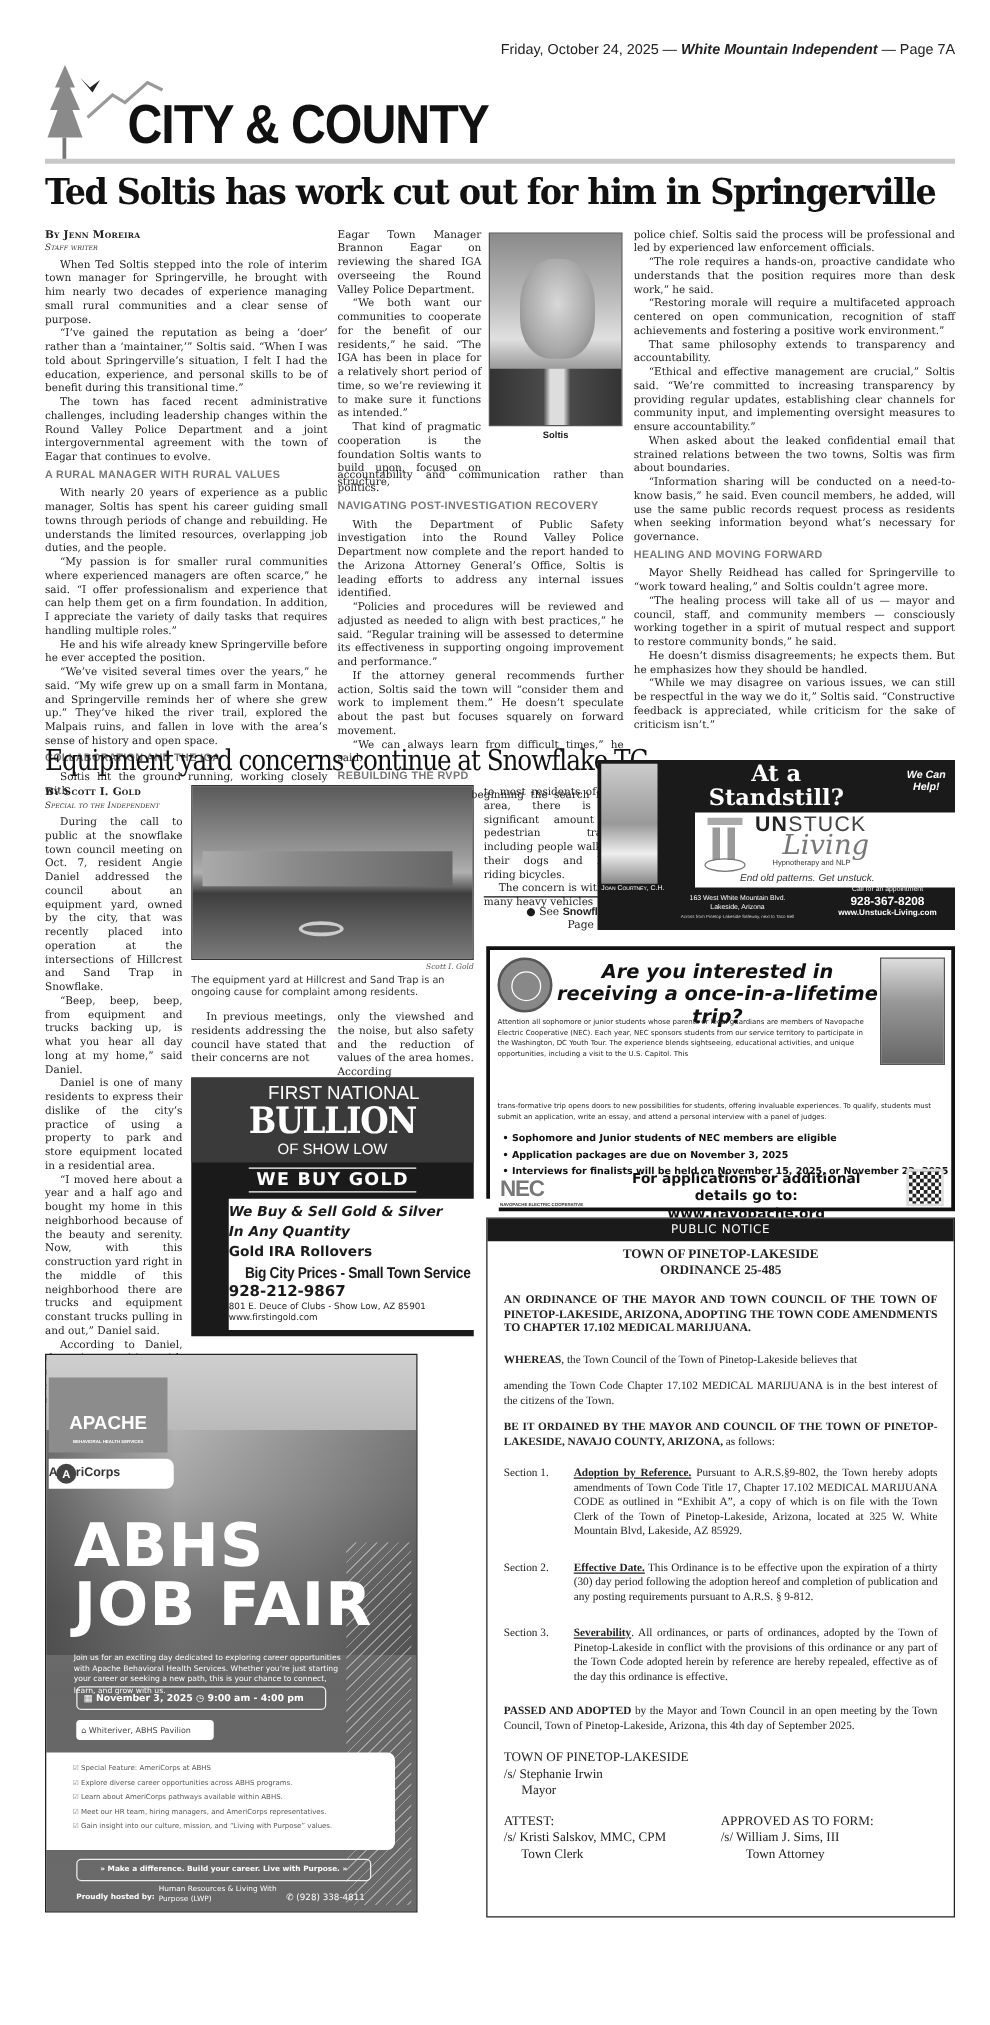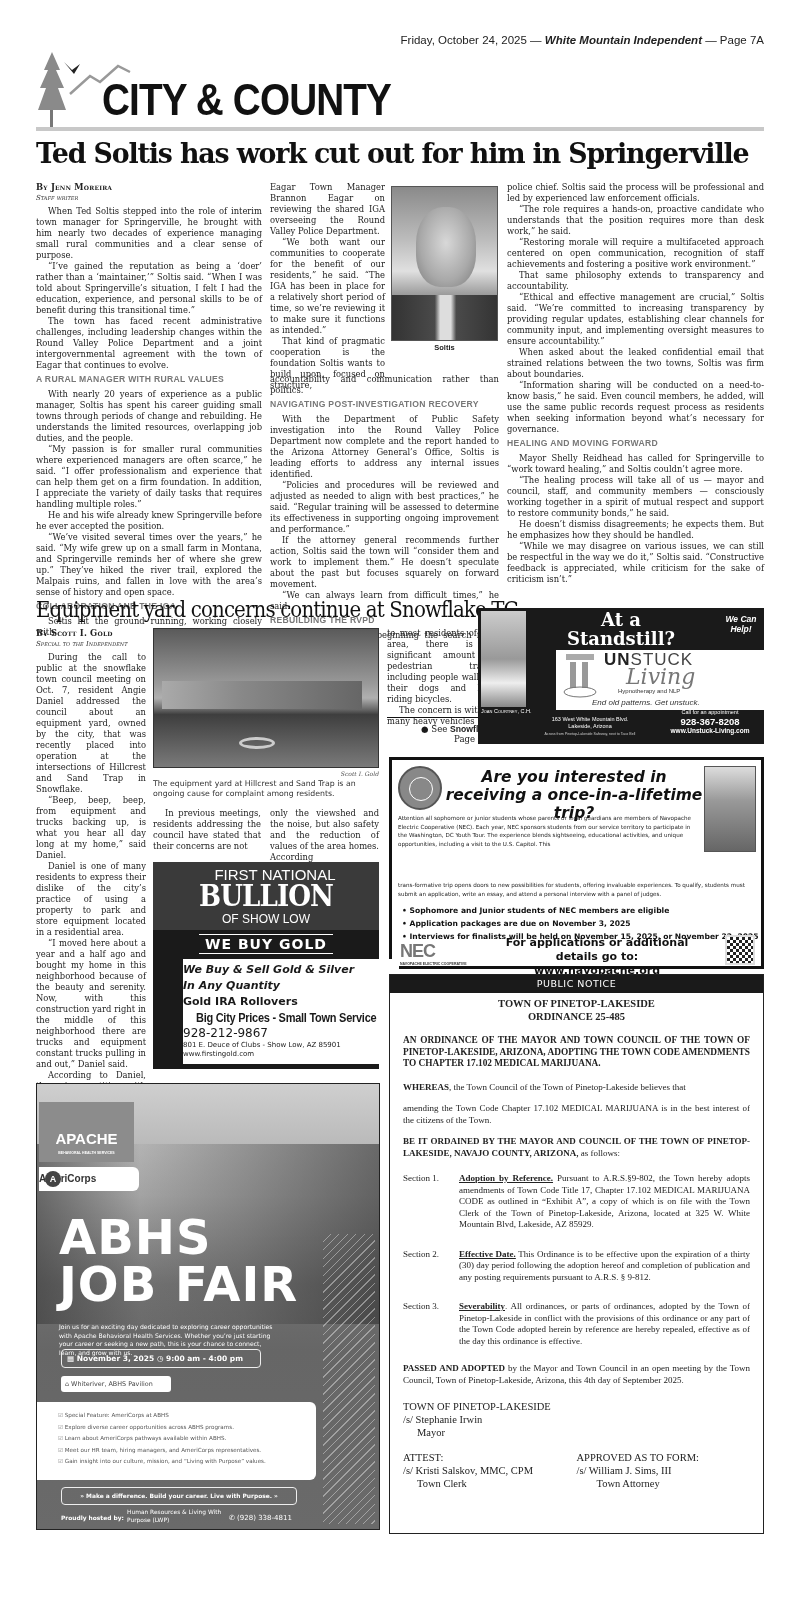--- a/index.html
+++ b/index.html
@@ -63,24 +63,24 @@
   .ad-bullion { left: 153px; top: 862px; width: 226px; height: 207px; background: #1a1a1a; }
   .ad-bullion .top { position: absolute; left: 0; top: 0; width: 226px; height: 68px; background: #3a3a3a; }
   .ad-bullion .fn { position: absolute; left: 0; top: 4px; width: 244px; text-align: center; font-family: "Liberation Sans", sans-serif; font-size: 15px; color: #fff; }
   .ad-bullion .bu { position: absolute; left: 0; top: 19px; width: 226px; text-align: center; font-family: "DejaVu Serif", serif; font-weight: bold; font-size: 29px; line-height: 30px; color: #fff; letter-spacing: -1px; transform: scaleX(0.9); }
   .ad-bullion .sl { position: absolute; left: 0; top: 50px; width: 226px; text-align: center; font-family: "Liberation Sans", sans-serif; font-size: 12px; color: #fff; }
   .ad-bullion .gold { position: absolute; left: 46px; top: 72px; width: 134px; text-align: center; font-family: "DejaVu Sans", sans-serif; font-weight: bold; font-size: 14px; color: #fff; border-top: 1px solid #fff; border-bottom: 1px solid #fff; letter-spacing: 1px; line-height: 18px; }
   .ad-bullion .white { position: absolute; left: 5px; top: 97px; width: 216px; height: 105px; background: #fff; text-align: left; margin-left: 25px; }
   .ad-bullion .l1 { font-family: "DejaVu Sans", sans-serif; font-weight: bold; font-style: italic; font-size: 11px; line-height: 16px; margin-top: 3px; }
   .ad-bullion .l3 { font-family: "DejaVu Sans", sans-serif; font-weight: bold; font-size: 11px; line-height: 16px; }
   .ad-bullion .l4 { font-family: "Liberation Sans", sans-serif; font-weight: bold; font-size: 12.5px; line-height: 16px; transform: scaleX(0.88); letter-spacing: -0.3px; }
-  .ad-bullion .l5 { font-family: "DejaVu Sans", sans-serif; font-weight: normal; font-size: 12px; line-height: 15px; }
+  .ad-bullion .l5 { font-family: "DejaVu Sans", sans-serif; font-weight: bold; font-size: 12px; line-height: 15px; }
   .ad-bullion .l6 { font-family: "DejaVu Sans", sans-serif; font-size: 7px; line-height: 9px; }
   
-  .ad-job { left: 36px; top: 1083px; width: 344px; height: 447px; border: 1px solid #222; overflow: hidden; background: linear-gradient(180deg,#cfcfcf 0%,#a8a8a8 25%,#707070 45%,#666 60%,#6a6a6a 100%); text-decoration: underline; }
+  .ad-job { left: 36px; top: 1083px; width: 298px; height: 447px; border: 1px solid #222; overflow: hidden; background: linear-gradient(180deg,#cfcfcf 0%,#a8a8a8 25%,#707070 45%,#666 60%,#6a6a6a 100%); text-decoration: underline; }
   .ad-job .trees { position: absolute; left: 0; top: 60px; width: 344px; height: 180px; background: linear-gradient(90deg, rgba(60,60,60,0.6) 0%, rgba(120,120,120,0.1) 30%, rgba(90,90,90,0.4) 60%, rgba(50,50,50,0.6) 100%); }
   .ad-job .apache { position: absolute; left: 2px; top: 18px; width: 95px; height: 60px; background: #8c8c8c; text-align: center; color: #fff; font-family: "Liberation Sans", sans-serif; font-weight: bold; font-size: 15px; padding-top: 30px; line-height: 14px; }
   .ad-job .apache small { display: block; font-size: 3.5px; }
   .ad-job .americorps { position: absolute; left: 2px; top: 83px; width: 100px; height: 24px; background: #fff; border-radius: 0 6px 6px 0; font-family: "Liberation Sans", sans-serif; font-weight: bold; font-size: 10px; line-height: 24px; color: #333; }
   .ad-job .americorps::before { content: "A"; position: absolute; left: 6px; top: 4px; width: 16px; height: 16px; border-radius: 50%; background: #444; color: #fff; font-size: 9px; line-height: 16px; text-align: center; }
   .ad-job .abhs { position: absolute; left: 22px; top: 130px; font-family: "DejaVu Sans", sans-serif; font-weight: bold; font-size: 48px; line-height: 47px; color: #fff; letter-spacing: 1px; }
   .ad-job .waves { position: absolute; right: 4px; top: 150px; width: 52px; height: 290px; background: repeating-linear-gradient(135deg, transparent 0 5px, rgba(230,230,230,0.45) 5px 6px); }
   .ad-job .intro { position: absolute; left: 22px; top: 239px; width: 220px; font-family: "DejaVu Sans", sans-serif; font-size: 6.1px; line-height: 8.5px; color: #fff; }
   .ad-job .when { position: absolute; left: 24px; top: 265px; width: 200px; height: 19px; border: 1px solid #eee; border-radius: 4px; font-family: "DejaVu Sans", sans-serif; font-weight: bold; font-size: 7.5px; line-height: 17px; color: #fff; padding-left: 5px; white-space: nowrap; }
   .ad-job .where { position: absolute; left: 24px; top: 292px; width: 110px; height: 16px; background: #fff; border-radius: 3px; font-family: "DejaVu Sans", sans-serif; font-size: 6.4px; line-height: 16px; color: #444; padding-left: 4px; }

